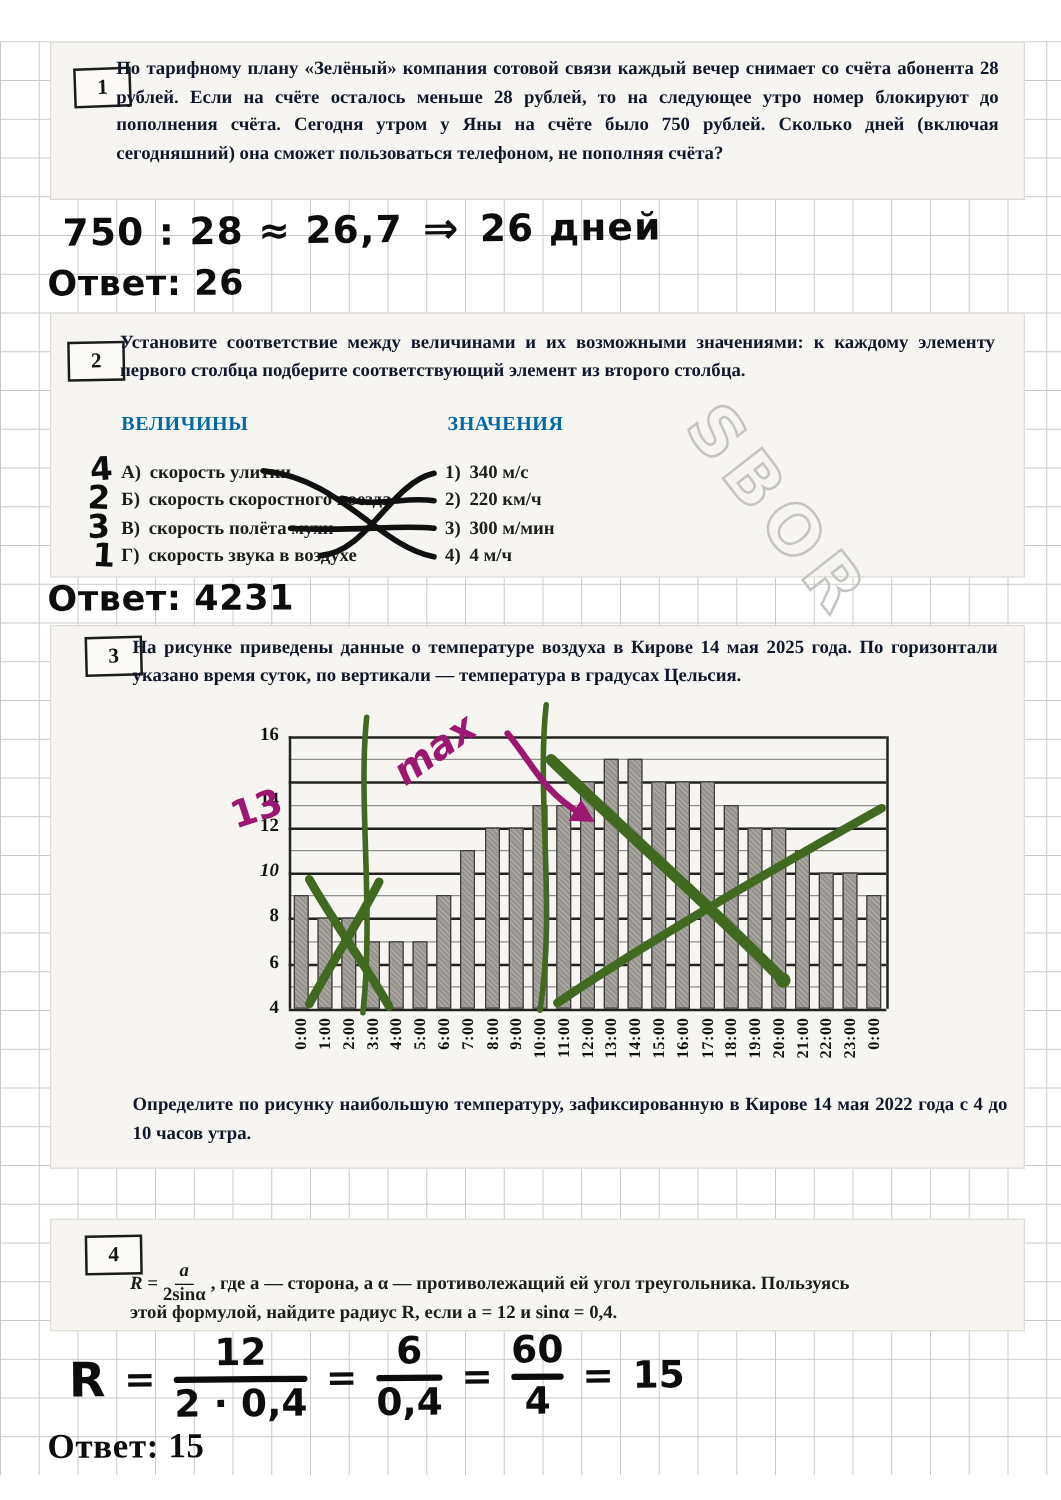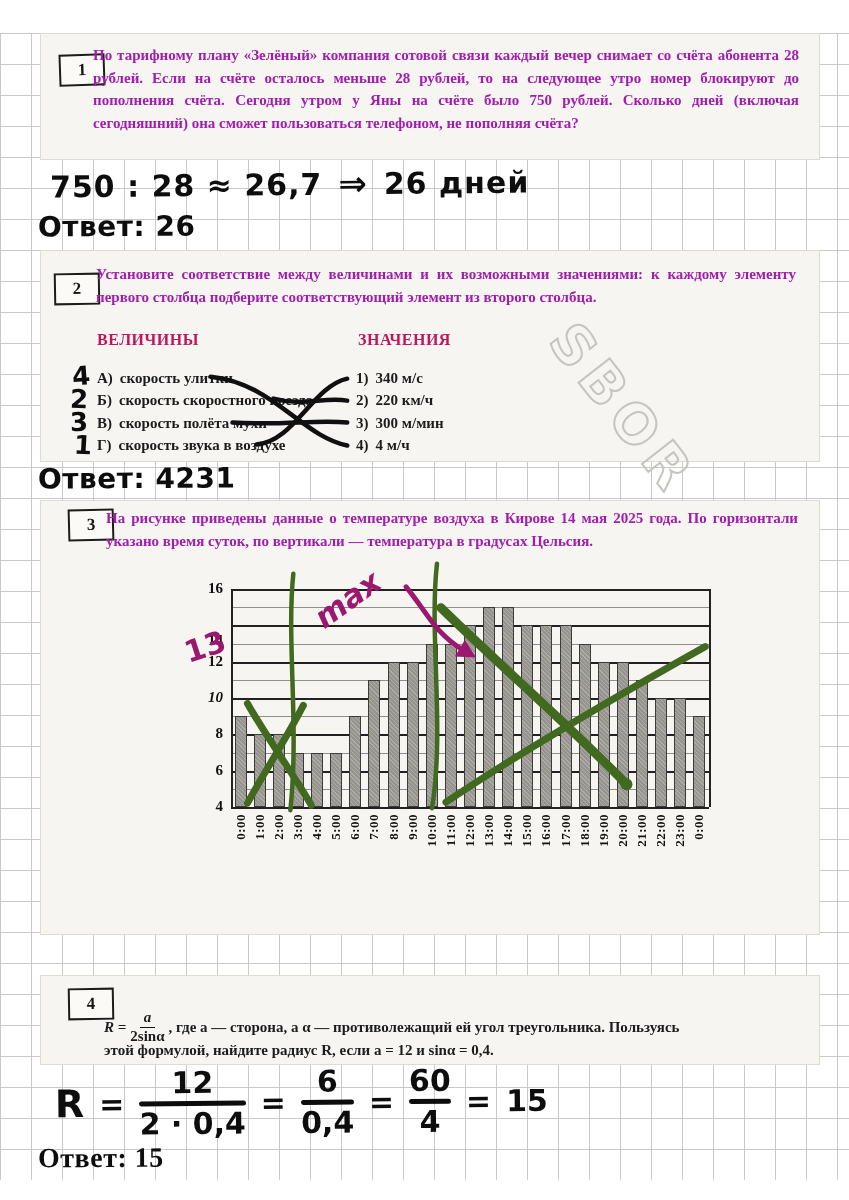--- a/index.html
+++ b/index.html
@@ -10,30 +10,30 @@
         background-image:
           linear-gradient(to right,#c9c9c9 1px,transparent 1px),
           linear-gradient(to bottom,#c9c9c9 1px,transparent 1px);
         background-size:31px 31px;}
   
   .pbox{position:absolute;left:40px;width:780px;background:#f6f5f1;
         border:1px solid #dddbd4;box-sizing:border-box;}
   .numbox{position:absolute;width:42px;height:28px;border:2px solid #1c1c1c;background:#fbfaf7;
           display:flex;align-items:center;justify-content:center;
           font:700 17px "Liberation Serif",serif;color:#151515;}
-  .ptext{position:absolute;font:700 15px/22.5px "Liberation Serif",serif;color:#a21caf;
+  .ptext{position:absolute;font:700 15px/22.5px "Liberation Serif",serif;color:#0f172a;
          text-align:justify;}
   
   .hw{font-family:"DejaVu Sans",sans-serif;font-weight:800;color:#0d0d0d;}
   .answer{position:absolute;left:38px;font-size:28px;letter-spacing:.5px;transform:rotate(-.3deg);}
   #calc1{position:absolute;left:50px;top:164px;font-size:30px;letter-spacing:1px;
          transform:rotate(-.6deg);display:flex;align-items:center;gap:16px;}
   #calc1 .arrow{font-size:34px;}
   
-  .colhdr{position:absolute;font:700 16px "Liberation Serif",serif;color:#be185d;letter-spacing:.5px;}
+  .colhdr{position:absolute;font:700 16px "Liberation Serif",serif;color:#0369a1;letter-spacing:.5px;}
   .mrow{position:absolute;height:22px;display:flex;align-items:center;
         font:700 15px "Liberation Serif",serif;color:#1c1c1c;gap:7px;}
   .mark{position:absolute;font-size:26px;line-height:22px;}
   #watermark{position:absolute;left:545px;top:60px;width:240px;
              font:700 54px "DejaVu Sans",sans-serif;letter-spacing:8px;
              color:transparent;-webkit-text-stroke:2px #c6c4bf;
              transform:rotate(52deg);transform-origin:left top;}
   
   #chart{position:absolute;left:150px;top:78px;width:540px;height:292px;}
   .gridline{position:absolute;height:0;border-top:1px solid #8e8e8e;}
@@ -223,20 +223,21 @@
       </g>
       <circle cx="587" cy="284" r="6" fill="#41691f"></circle>
       <g fill="#9c1870">
         <text x="272" y="108" transform="rotate(-36 310 100)" style="font:italic 800 31px 'DejaVu Sans',sans-serif;">max</text>
         <text x="144" y="158" transform="rotate(-18 160 148)" style="font:800 30px 'DejaVu Sans',sans-serif;">13</text>
       </g>
       <path d="M366,86 C386,110 394,132 424,150" stroke="#9c1870" stroke-width="5" fill="none" stroke-linecap="round"></path>
       <polygon points="436,157 415,156 425,139" fill="#9c1870"></polygon>
     </svg>
 
+    <div class="ptext" style="left:65px;top:372px;width:700px;">Определите по рисунку наибольшую температуру, зафиксированную в Кирове 14 мая 2022 года с 4 до 10 часов утра.</div>
   </div>
 
   <div class="pbox" style="top:975px;height:90px;">
     <div class="numbox" style="left:27px;top:12px;transform:rotate(-1deg);">4</div>
     <div class="p4line" style="left:63px;top:33px;height:36px;display:flex;align-items:center;">
       <span style="font-style:italic;">R =</span>
       <span class="pfrac" style="margin:0 4px;">
         <span class="pn">a</span>
         <span class="pd">2sinα</span>
       </span>

